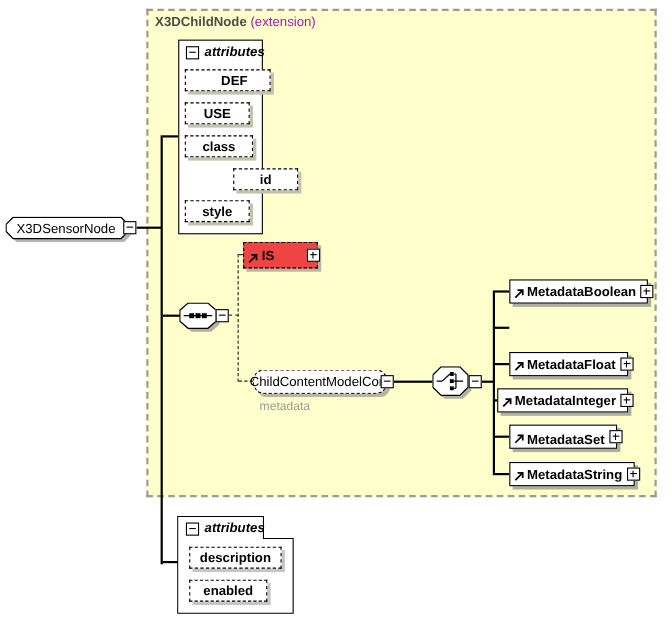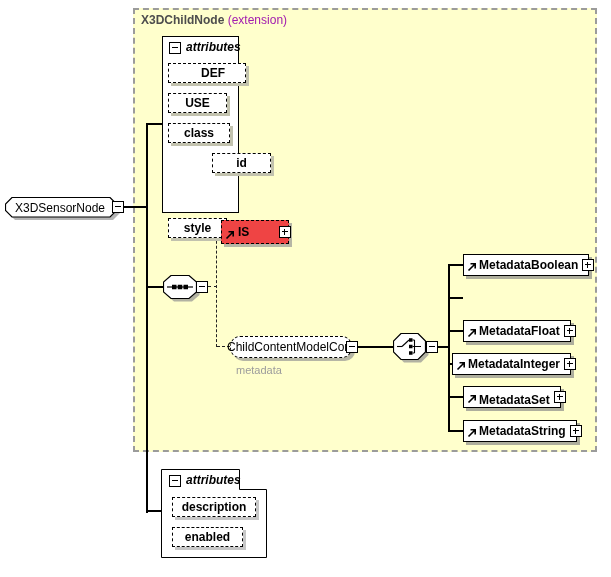--- a/index.html
+++ b/index.html
@@ -129,21 +129,21 @@
     </div>
   <div class="attr-item on-yellow" style="left:168px; top:93px;  width:59px;">
       <span>USE</span>
     </div>
   <div class="attr-item on-yellow" style="left:168px; top:123px; width:62px;">
       <span>class</span>
     </div>
   <div class="attr-item on-yellow" style="left:168px; top:153px; width:59px;margin-left:44px;">
       <span>id</span>
     </div>
-  <div class="attr-item on-yellow" style="left:168px; top:182px; width:59px;margin-top:36px;">
+  <div class="attr-item on-yellow" style="left:168px; top:182px; width:59px;">
       <span>style</span>
     </div>
 
   <svg class="shape-svg" style="left:5px; top:197px;" width="122" height="27">
     <polygon points="10,3.5 108,3.5 114.5,10 114.5,16.5 108,23 10,23 3.5,16.5 3.5,10" fill="#b5b5b5" stroke="none"></polygon>
     <polygon points="7,0.5 105,0.5 111.5,7 111.5,13.5 105,20 7,20 0.5,13.5 0.5,7" fill="#ffffff" stroke="#000000" stroke-width="1.2"></polygon>
   </svg>
   <div class="root-label">X3DSensorNode</div>
   <div class="pm" style="left:112px; top:201px;"></div>
 

